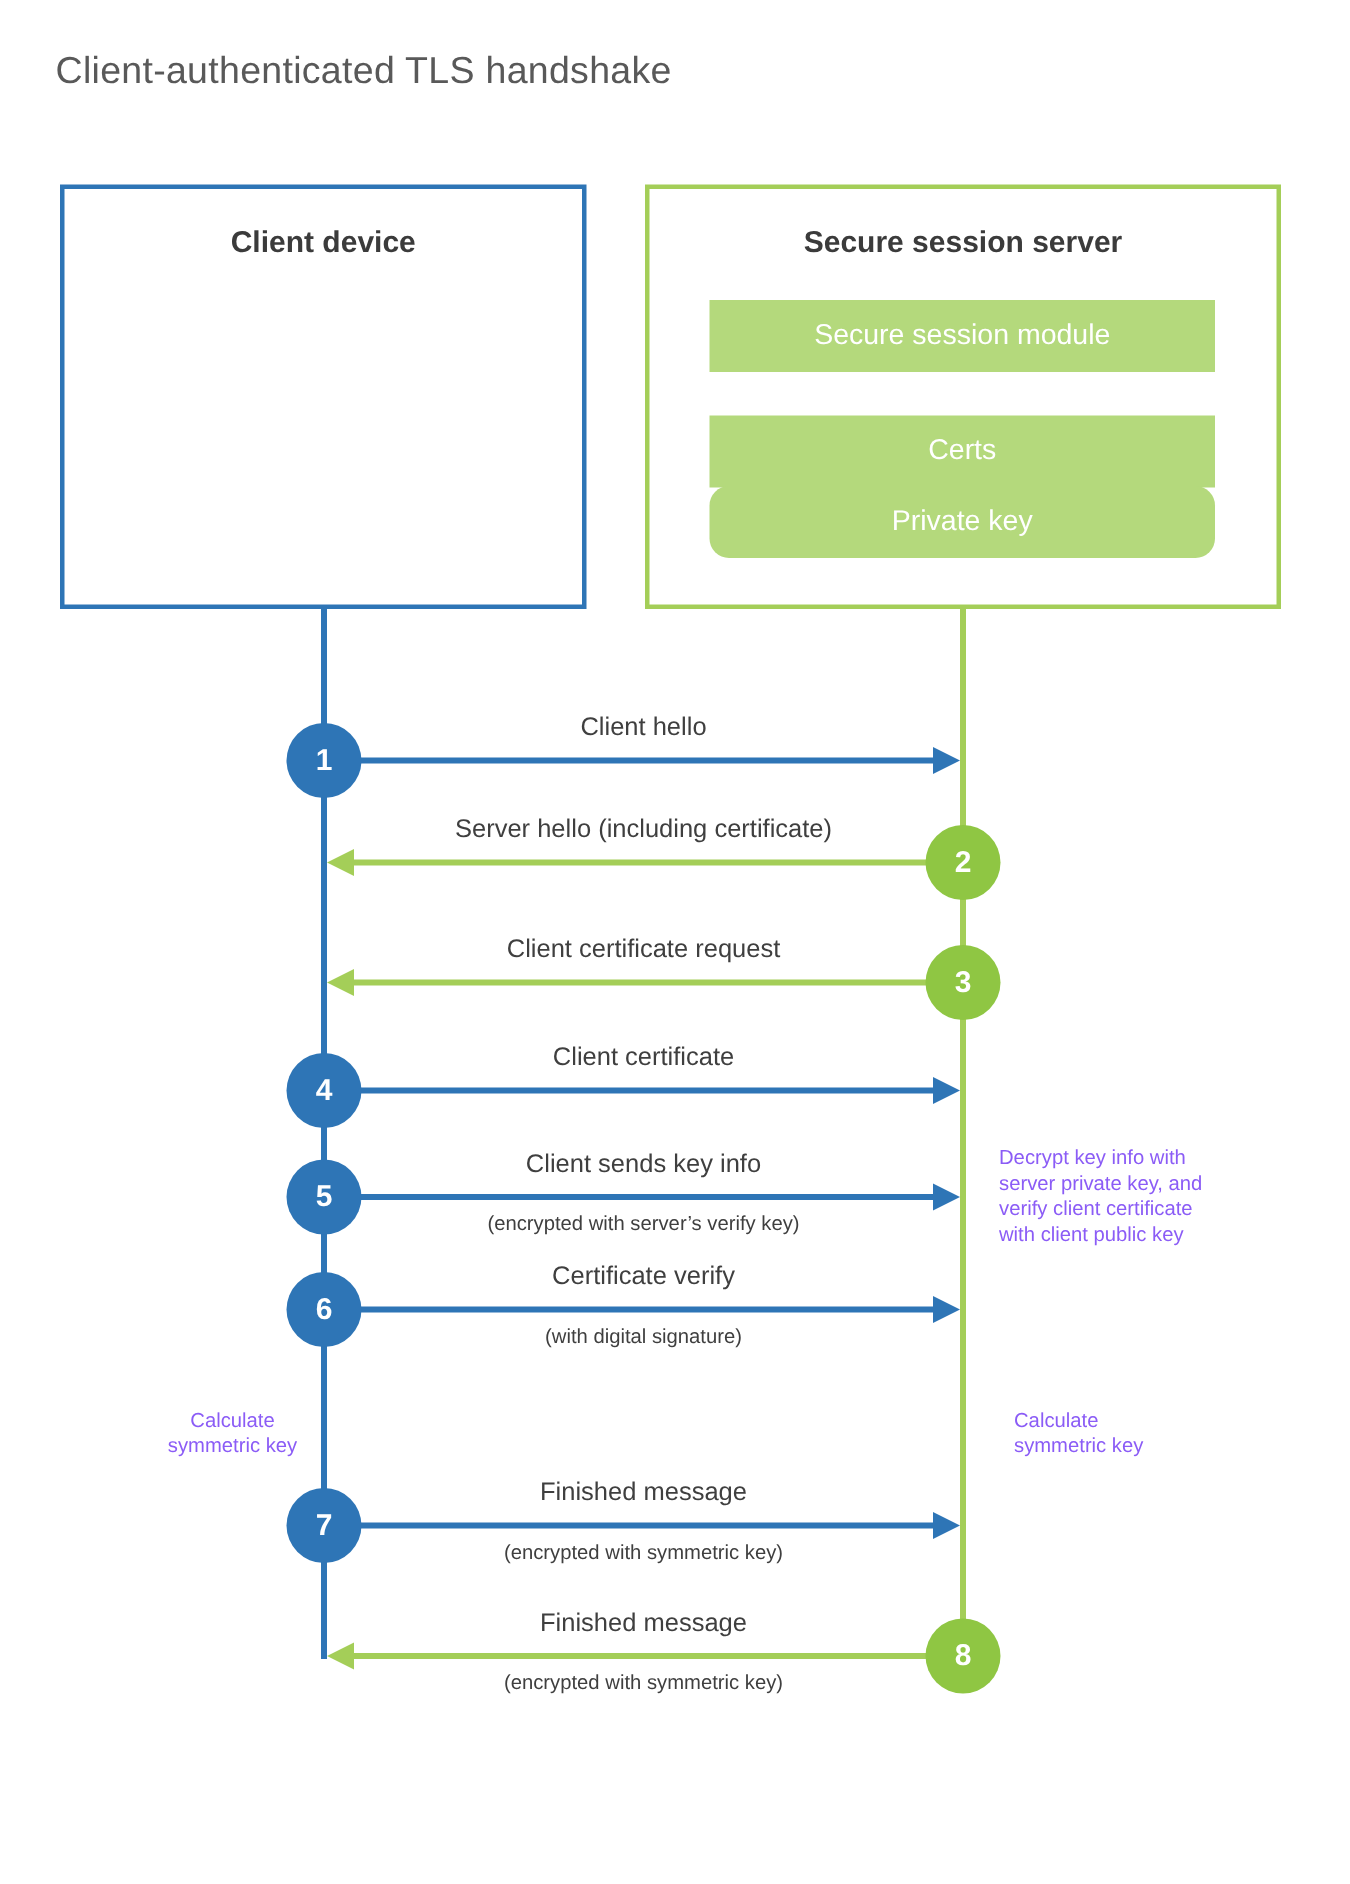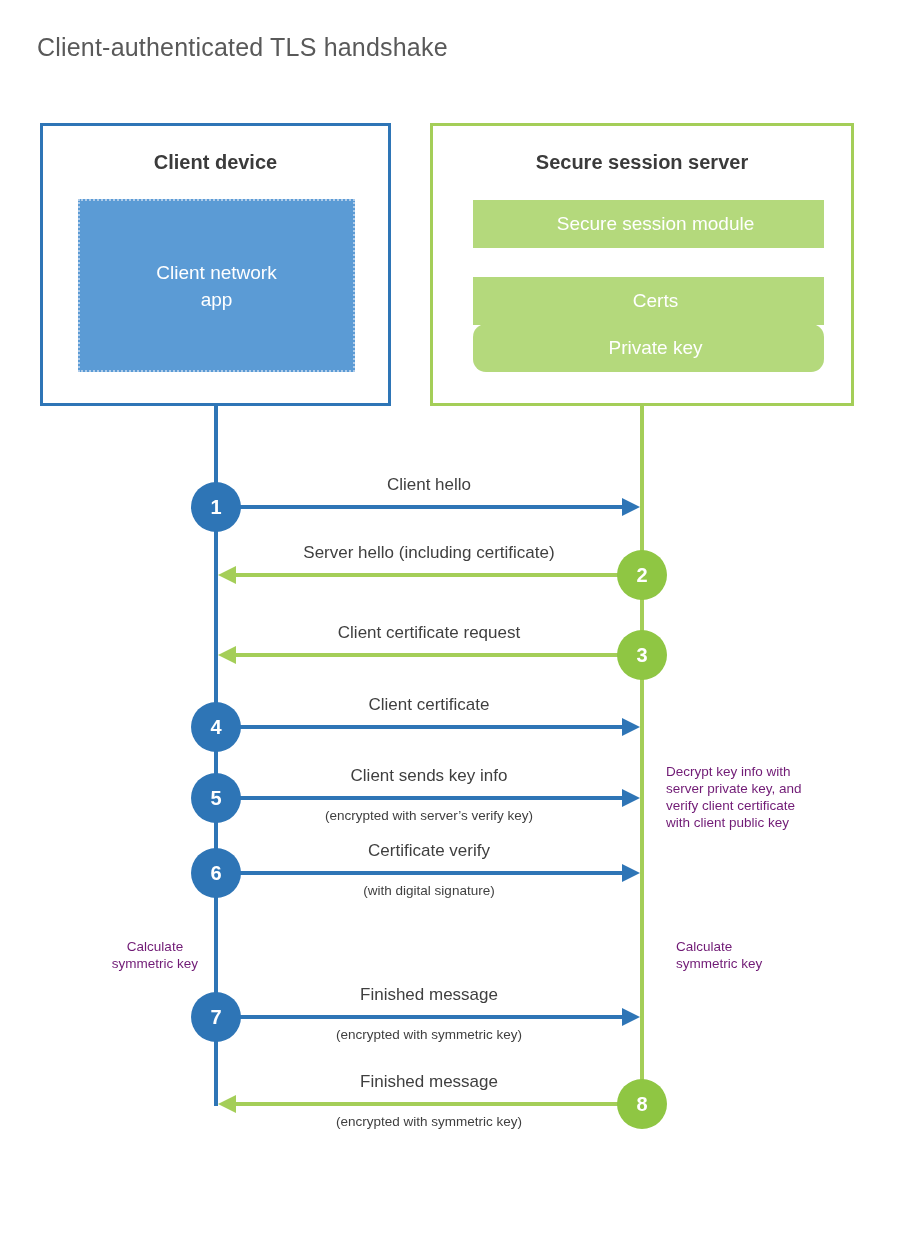--- a/index.html
+++ b/index.html
@@ -21,21 +21,21 @@
   }
   .client-app{
     position:absolute; left:35px; top:73px; width:277px; height:173px;
     background:var(--blue-light); border:2px dotted #aecbe9; box-sizing:border-box;
     color:#fff; font-size:19px; line-height:27px; text-align:center;
     display:flex; align-items:center; justify-content:center; white-space:pre-line;
   }
   .server-bar{
     position:absolute; left:40px; width:337px; height:48px;
     background:var(--green-bar); color:#fff; font-size:19px;
-    display:flex; align-items:center; justify-content:center;padding-left:14px;
+    display:flex; align-items:center; justify-content:center;
   }
   
   .lifeline{position:absolute; width:4px;}
   .lifeline.blue{left:214px; top:406px; height:700px; background:var(--blue);}
   .lifeline.green{left:640px; top:406px; height:698px; background:var(--green);}
   
   .msg-label{
     position:absolute; left:218px; width:422px; height:24px; text-align:center;
     font-size:17px; color:var(--text-dark);
   }
@@ -51,38 +51,36 @@
   .msg-head.left{border-right:18px solid var(--green);}
   .msg-circle{
     position:absolute; width:50px; height:50px; border-radius:50%;
     color:#fff; font-size:20px; font-weight:bold;
     display:flex; align-items:center; justify-content:center; z-index:3;
   }
   .msg-circle.blue{background:var(--blue);}
   .msg-circle.green{background:var(--green-circle);}
   
   .note{
-    position:absolute; font-size:13.5px; line-height:17px; color:#701a75;
+    position:absolute; font-size:13.5px; line-height:17px; color:#8b5cf6;
     white-space:pre-line;
   }
   .note.decrypt{left:666px; top:763px; width:170px;}
   .note.calc-left{left:75px; top:938px; width:160px; text-align:center;}
   .note.calc-right{left:676px; top:938px; width:160px; text-align:left;}
 </style>
 </head>
 <body>
 
 <div class="canvas">
 
   <div class="page-title">Client-authenticated TLS handshake</div>
 
   <div class="actor client">
     <div class="actor-title">Client device</div>
-    <div class="client-app">Client network
-app</div>
   </div>
 
   <div class="actor server">
     <div class="actor-title">Secure session server</div>
     <div id="server-modules">
         <div class="server-bar" style="top: 74px;">Secure session module</div>
         <div class="server-bar" style="top: 151px;">Certs</div>
         <div class="server-bar" style="top: 198px; border-radius: 13px;">Private key</div>
       </div>
   </div>

